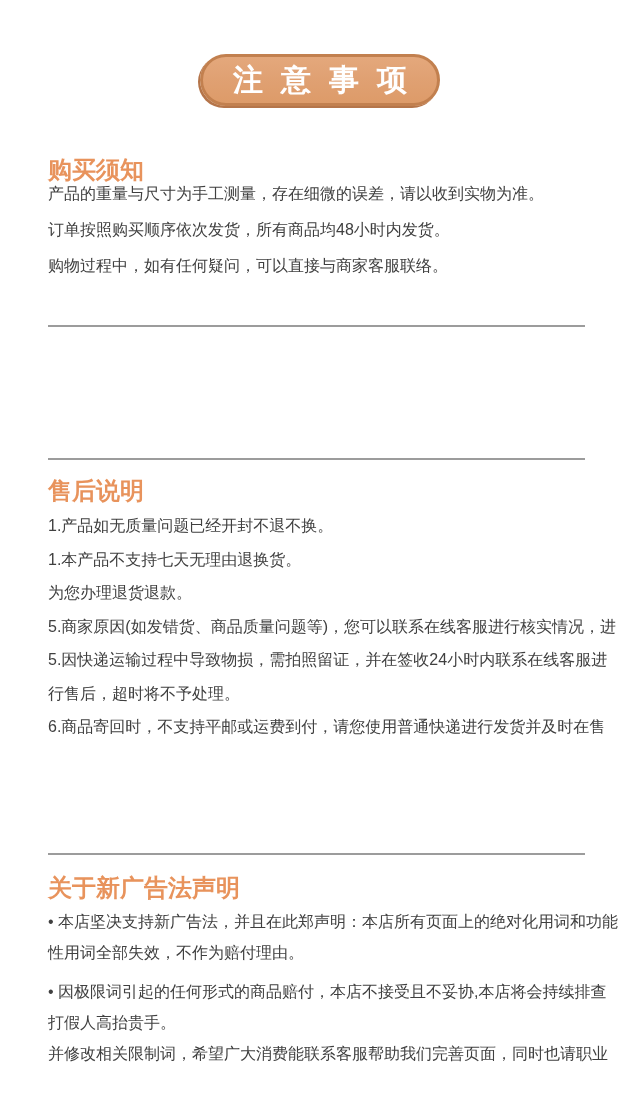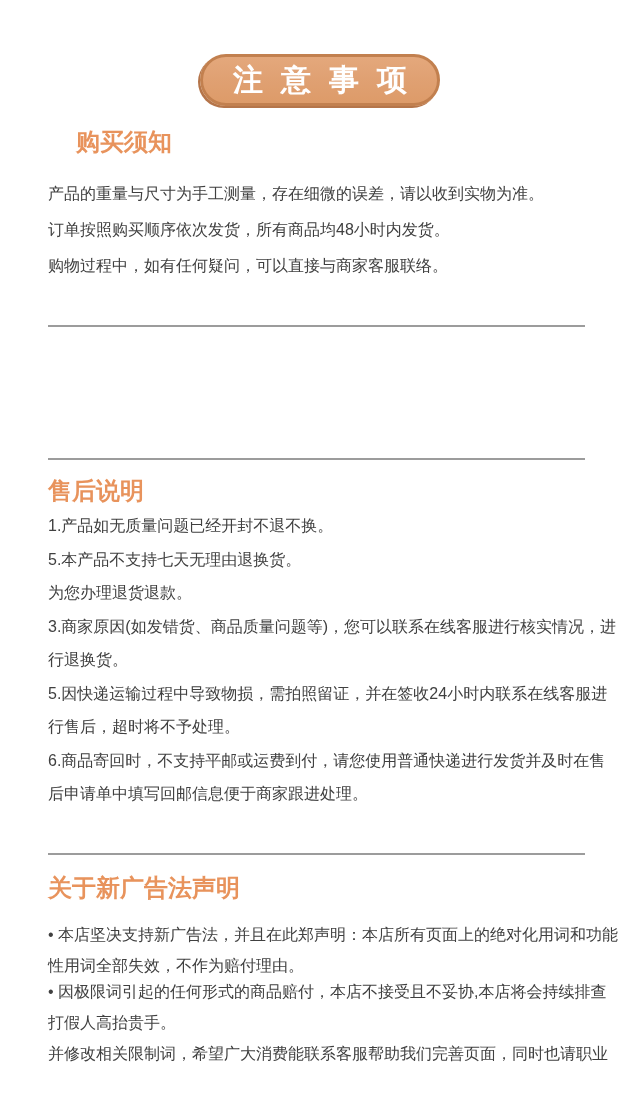--- a/index.html
+++ b/index.html
@@ -40,35 +40,35 @@
   .sec-title {
     position: absolute;
     left: 48px;
     margin: 0;
     font-size: 24px;
     line-height: 28px;
     font-weight: bold;
     color: #e8935c;
     white-space: nowrap;
   }
-  #title-purchase { top: 128px; margin-left: 28px; }
+  #title-purchase { top: 156px; }
   #title-after    { top: 477px; }
   #title-adlaw    { top: 874px; }
   
   .lines {
     position: absolute;
     left: 48px;
     color: #404040;
     font-size: 16px;
     white-space: nowrap;
   }
   .line { white-space: nowrap; }
   #purchase-lines { top: 176px; line-height: 36px; }
   #after-lines    { top: 509px; line-height: 33.5px; }
-  #adlaw-p1       { top: 906px; line-height: 31px; margin-top: 13px; }
+  #adlaw-p1       { top: 906px; line-height: 31px; }
   #adlaw-p2       { top: 976px; line-height: 31px; }
   
   .divider {
     position: absolute;
     left: 48px;
     width: 537px;
     height: 2px;
     background: #9c9c9c;
   }
   #divider-1 { top: 325px; }
@@ -90,28 +90,26 @@
     <div class="line">订单按照购买顺序依次发货，所有商品均48小时内发货。</div>
     <div class="line">购物过程中，如有任何疑问，可以直接与商家客服联络。</div>
   </div>
 
   <div class="divider" id="divider-1"></div>
   <div class="divider" id="divider-2"></div>
 
   <h2 class="sec-title" id="title-after">售后说明</h2>
   <div class="lines" id="after-lines">
     <div class="line">1.产品如无质量问题已经开封不退不换。</div>
-    <div class="line">5.本产品不支持七天无理由退换货。</div>
+    <div class="line">1.本产品不支持七天无理由退换货。</div>
     <div class="line">为您办理退货退款。</div>
-    <div class="line">3.商家原因(如发错货、商品质量问题等)，您可以联系在线客服进行核实情况，进</div>
-    <div class="line">行退换货。</div>
+    <div class="line">5.商家原因(如发错货、商品质量问题等)，您可以联系在线客服进行核实情况，进</div>
     <div class="line">5.因快递运输过程中导致物损，需拍照留证，并在签收24小时内联系在线客服进</div>
     <div class="line">行售后，超时将不予处理。</div>
     <div class="line">6.商品寄回时，不支持平邮或运费到付，请您使用普通快递进行发货并及时在售</div>
-    <div class="line">后申请单中填写回邮信息便于商家跟进处理。</div>
   </div>
 
   <div class="divider" id="divider-3"></div>
 
   <h2 class="sec-title" id="title-adlaw">关于新广告法声明</h2>
   <div class="lines" id="adlaw-p1">
     <div class="line">• 本店坚决支持新广告法，并且在此郑声明：本店所有页面上的绝对化用词和功能</div>
     <div class="line">性用词全部失效，不作为赔付理由。</div>
   </div>
   <div class="lines" id="adlaw-p2">

